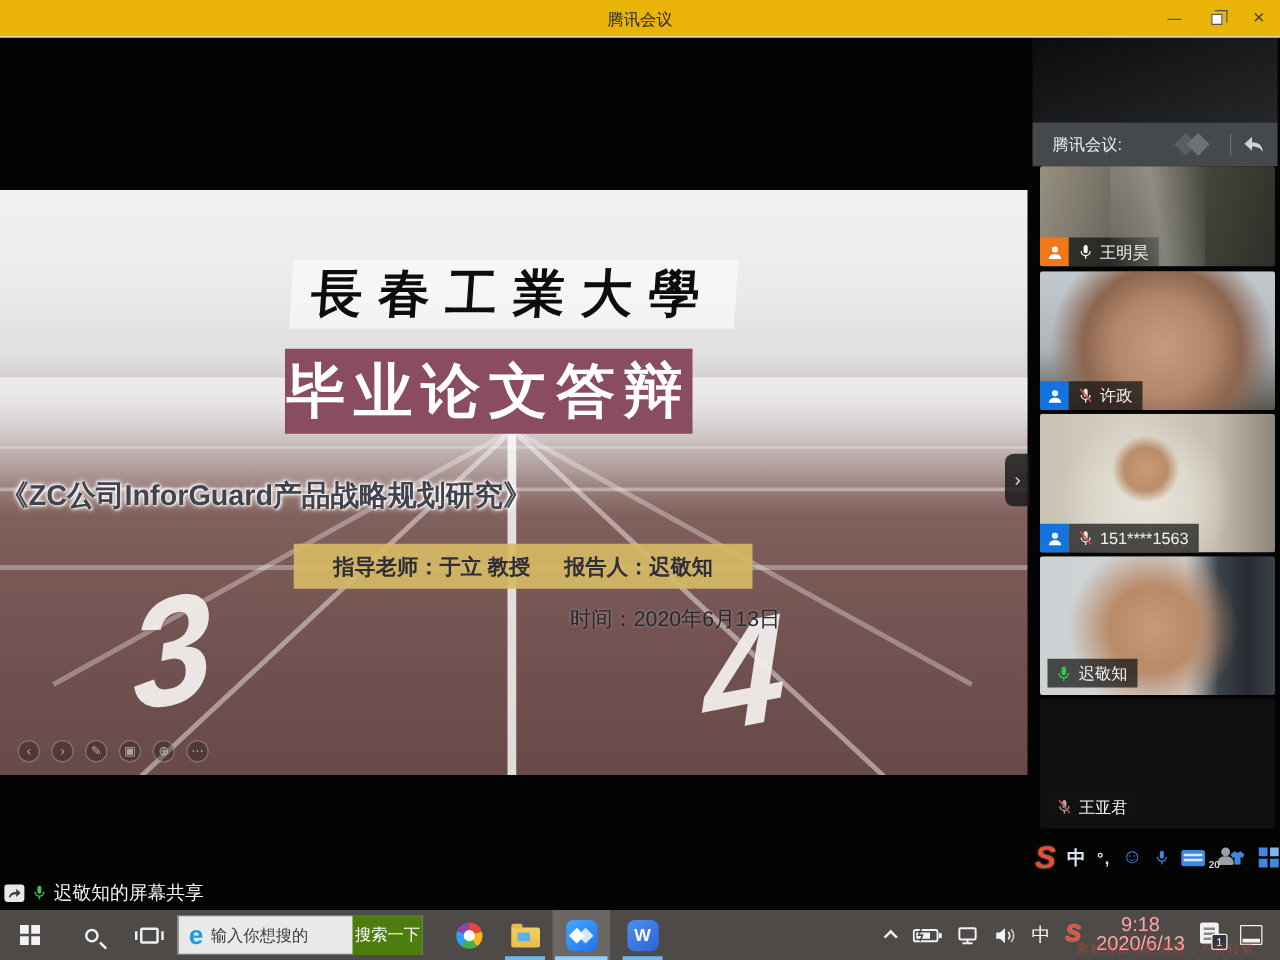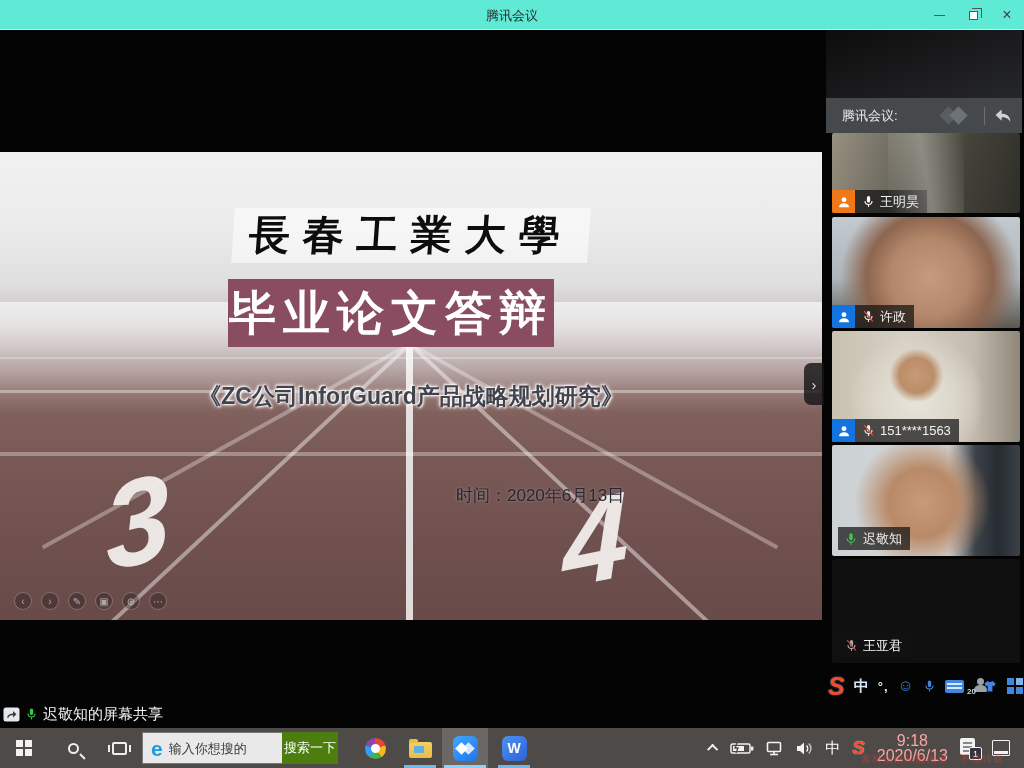--- a/index.html
+++ b/index.html
@@ -1,21 +1,21 @@
 <!DOCTYPE html>
 <html><head>
 <meta charset="utf-8">
 <style>
   * { margin:0; padding:0; box-sizing:border-box; }
   html,body { width:1024px; height:768px; overflow:hidden; background:#040404;
     font-family:"Liberation Sans", sans-serif; }
 
   
   .titlebar { position:absolute; left:0; top:0; width:1024px; height:30px;
-    background:#5eead4; border-bottom:1px solid #e3e3e3; z-index:40; }
+    background:#eab308; border-bottom:1px solid #e3e3e3; z-index:40; }
   .titlebar .title { position:absolute; left:0; right:0; top:7px; text-align:center;
     font-size:13px; color:#2b2b2b; }
   .win-btns { position:absolute; right:0; top:0; height:30px; display:flex; }
   .win-btn { width:34px; height:30px; display:flex; align-items:center; justify-content:center; cursor:default; }
   .ic-min { width:11px; height:1px; background:#555; display:block; }
   .ic-restore { width:9px; height:9px; border:1px solid #555; position:relative; background:#fdfdfd; display:block; }
   .ic-restore::before { content:""; position:absolute; left:2px; top:-4px; width:9px; height:9px;
     border:1px solid #555; border-left:none; border-bottom:none; }
   .ic-close { font-size:16px; color:#444; line-height:1; }
 
@@ -37,21 +37,21 @@
   .fogline { position:absolute; left:0; top:150px; width:822px; height:110px;
     background:linear-gradient(180deg, rgba(240,240,241,.9), rgba(240,240,241,0)); }
 
   .calli { position:absolute; left:0; top:56px; width:822px; text-align:center; }
   .calli span { display:inline-block; background:rgba(255,255,255,.55); padding:0 16px;
     font-family:"DejaVu Serif", serif; font-weight:700; font-size:41px; letter-spacing:13px;
     color:#0d0d0d; transform:skewX(-4deg); }
   .banner { position:absolute; left:228px; top:127px; width:326px; height:68px;
     display:flex; align-items:center; justify-content:center; }
   .banner span { color:#fff; font-size:47px; font-weight:700; letter-spacing:7px; }
-  .subtitle { position:absolute; left:0; top:229px; width:822px; text-align:center;
+  .subtitle { position:absolute; left:0; top:229px; width:822px; 
     font-size:23px; font-weight:700; color:#43434e;
     text-shadow:0 0 5px #fff, 1px 1px 2px #fff, -1px -1px 2px #fff; }
   .goldbar { position:absolute; left:235px; top:283px; width:367px; height:36px;
     display:flex; align-items:center; justify-content:space-around; padding:0 18px; }
   .goldbar span { font-size:17px; font-weight:700; color:#2e2e38; }
   .dateline { position:absolute; left:456px; top:332px; font-size:17px; font-weight:400; color:#272732;
     text-shadow:0 0 3px rgba(255,255,255,.35); }
 
   .ss-controls { position:absolute; left:14px; top:440px; display:flex; gap:9px; }
   .ss-ctl { width:18px; height:18px; border-radius:50%; background:rgba(25,18,18,.32);
@@ -217,20 +217,24 @@
   <div class="num" style="left:104px; top:300px; transform:rotate(-13deg) skewX(-9deg)">3</div>
   <div class="num" style="left:562px; top:318px; transform:rotate(-11deg) skewX(-9deg)">4</div>
 
   <div class="calli">
     <span>長春工業大學</span>
   </div>
   <div class="banner" style="background:#8a4c60">
     <span>毕业论文答辩</span>
   </div>
   <div class="subtitle">《ZC公司InforGuard产品战略规划研究》</div>
+  <div class="goldbar" style="background:rgba(214,185,100,.92)">
+    <span>指导老师：于立 教授</span>
+    <span>报告人：迟敬知</span>
+  </div>
   <div class="dateline">时间：2020年6月13日</div>
 
   <div class="ss-controls">
     <span class="ss-ctl">‹</span>
     <span class="ss-ctl">›</span>
     <span class="ss-ctl">✎</span>
     <span class="ss-ctl">▣</span>
     <span class="ss-ctl">⊕</span>
     <span class="ss-ctl">⋯</span>
   </div>

